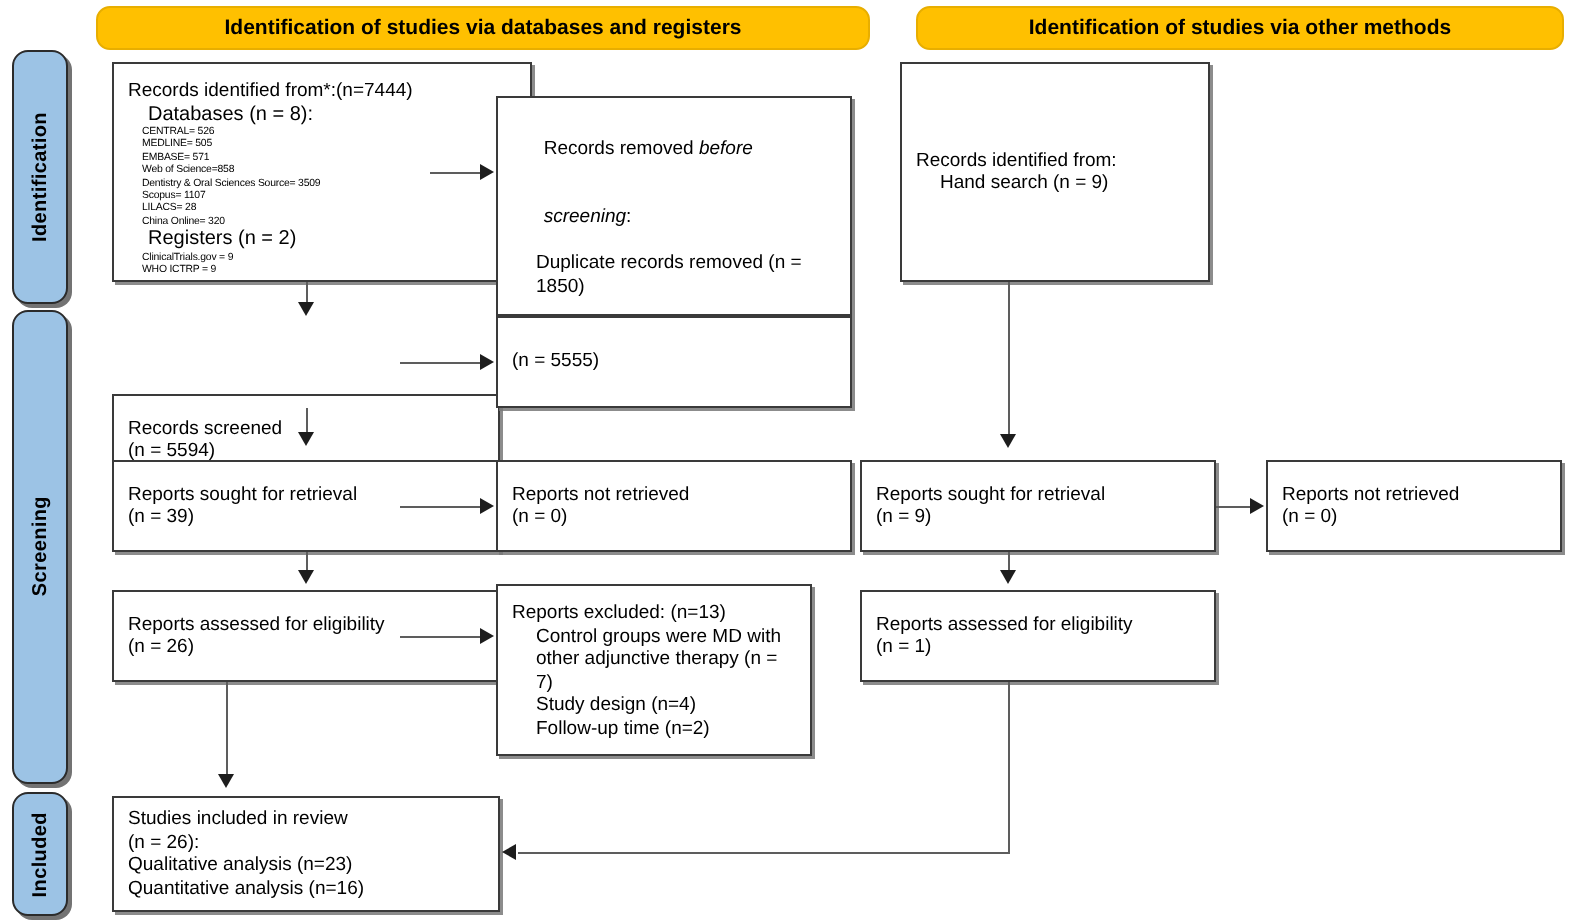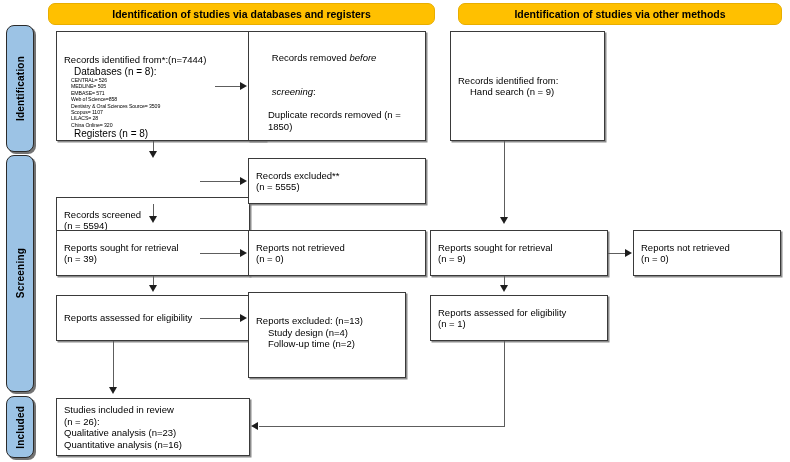--- a/index.html
+++ b/index.html
@@ -29,21 +29,21 @@
     display:flex;align-items:center;justify-content:center;
     font-size:10.5px;font-weight:bold;color:#000;text-align:center;
   }
 
   
   .box{
     position:absolute;background:#fff;
     border:1px solid #3a3a3a;
     box-shadow:1.5px 1.5px 0 rgba(120,120,120,.85);
     box-sizing:border-box;
-    padding:22px 7px;
+    padding:8px 7px;
     font-size:9.5px;line-height:11.5px;color:#000;
     overflow:hidden;
   }
   .box.vc{display:flex;flex-direction:column;justify-content:center;}
   .ln{white-space:pre-wrap;}
   .ind{padding-left:12px;}
   .it{font-style:italic;}
   .tiny{font-size:5.2px;line-height:6.4px;padding-left:7px;letter-spacing:-.1px;}
   .sub{font-size:10px;padding-left:10px;}
 
@@ -82,62 +82,63 @@
     <div class="ln">Records identified from*:(n=7444)</div>
     <div class="ln sub">Databases (n = 8):</div>
     <div class="tiny">CENTRAL= 526</div>
     <div class="tiny">MEDLINE= 505</div>
     <div class="tiny">EMBASE= 571</div>
     <div class="tiny">Web of Science=858</div>
     <div class="tiny">Dentistry &amp; Oral Sciences Source= 3509</div>
     <div class="tiny">Scopus= 1107</div>
     <div class="tiny">LILACS= 28</div>
     <div class="tiny">China Online= 320</div>
-    <div class="ln sub">Registers (n = 8)</div>
+    <div class="ln sub">Registers (n = 2)</div>
     <div class="tiny">ClinicalTrials.gov = 9</div>
     <div class="tiny">WHO ICTRP = 9</div>
     <div class="ln">SIGLE=0</div>
   </div>
 
-  <div class="box vc" style="left:248px;top:31px;width:178px;height:110px;">
+  <div class="box vc" style="left:248px;top:48px;width:178px;height:110px;">
     <div class="ln">
       <span>Records removed </span><span class="it">before</span>
     </div>
     <div class="ln">
       <span class="it">screening</span><span>:</span>
     </div>
     <div class="ln ind">Duplicate records removed (n = 1850)</div>
   </div>
 
   <div class="box vc" style="left:56px;top:158px;width:194px;height:46px;margin-top:39px;">
     <div class="ln">Records screened</div>
     <div class="ln">(n = 5594)</div>
   </div>
 
   <div class="box vc" style="left:248px;top:158px;width:178px;height:46px;">
-    <div class="ln">Records excluded**</div>
     <div class="ln">(n = 5555)</div>
   </div>
 
   <div class="box vc" style="left:56px;top:230px;width:194px;height:46px;">
     <div class="ln">Reports sought for retrieval</div>
     <div class="ln">(n = 39)</div>
   </div>
 
   <div class="box vc" style="left:248px;top:230px;width:178px;height:46px;">
     <div class="ln">Reports not retrieved</div>
     <div class="ln">(n = 0)</div>
   </div>
 
   <div class="box vc" style="left:56px;top:295px;width:194px;height:46px;">
     <div class="ln">Reports assessed for eligibility</div>
+    <div class="ln">(n = 26)</div>
   </div>
 
   <div class="box" style="left:248px;top:292px;width:158px;height:86px;">
     <div class="ln">Reports excluded: (n=13)</div>
+    <div class="ln ind">Control groups were MD with other adjunctive therapy (n = 7)</div>
     <div class="ln ind">Study design (n=4)</div>
     <div class="ln ind">Follow-up time (n=2)</div>
   </div>
 
   <div class="box vc" style="left:56px;top:398px;width:194px;height:58px;">
     <div class="ln">Studies included in review</div>
     <div class="ln">(n = 26):</div>
     <div class="ln">Qualitative analysis (n=23)</div>
     <div class="ln">Quantitative analysis (n=16)</div>
   </div>

